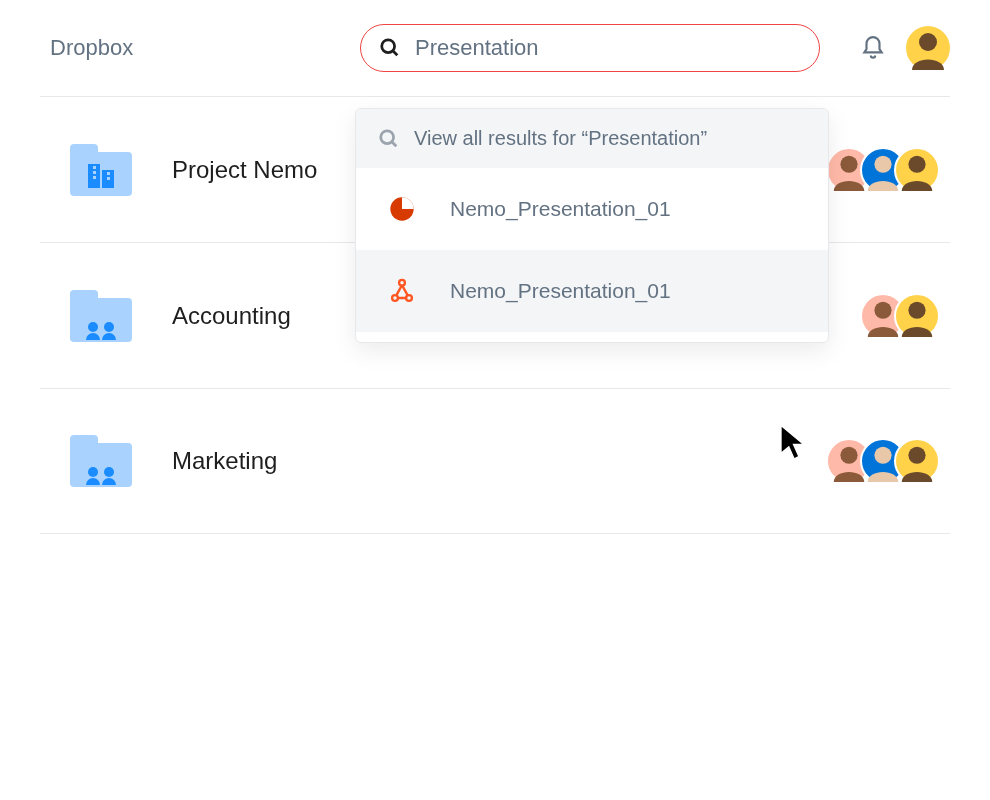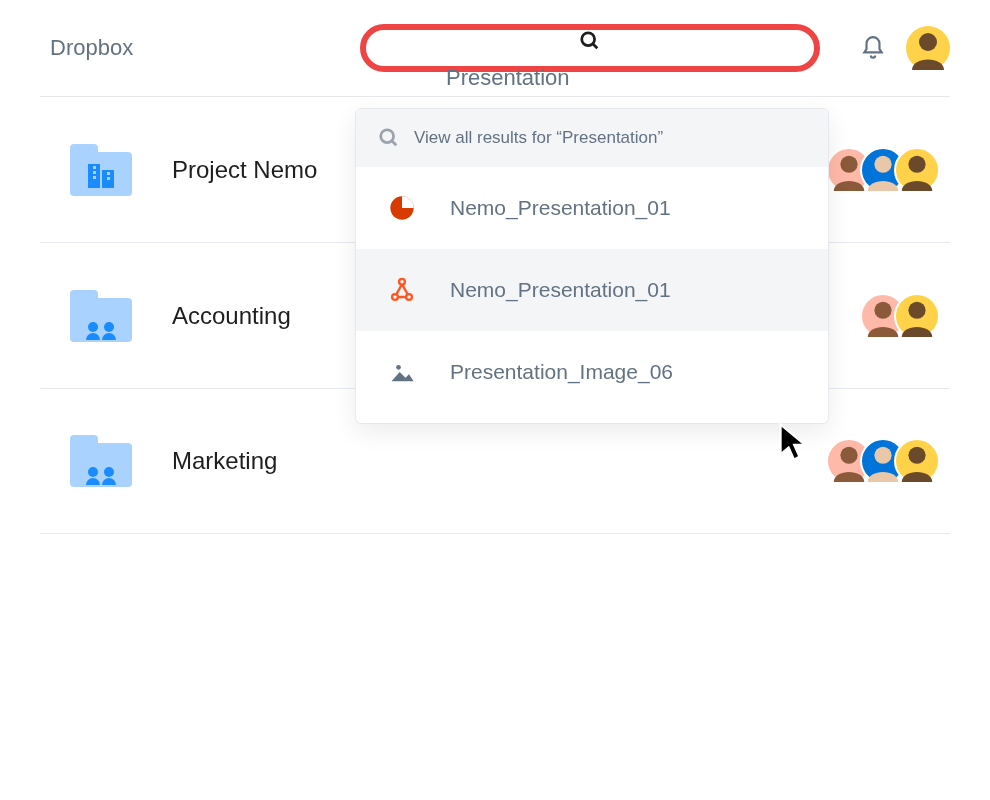--- a/index.html
+++ b/index.html
@@ -28,25 +28,24 @@
     font-weight: 400;
     width: 300px;
   }
   .search-wrap {
     flex: 0 0 460px;
   }
   .search-bar {
     display: flex;
     align-items: center;
     height: 48px;
-    border: 6px solid #ef4444;
+    border: 1px solid #ef4444;
     border-radius: 24px;
-    padding: 0 18px;
+    padding: 12px 18px;
     gap: 12px;
-    flex-direction: column;
   }
   .search-bar svg { flex: 0 0 auto; }
   .search-input {
     border: none;
     outline: none;
     font-size: 22px;
     color: #637282;
     flex: 1;
     background: transparent;
   }
@@ -128,21 +127,21 @@
     z-index: 10;
     padding-bottom: 10px;
   }
   .dropdown-header {
     display: flex;
     align-items: center;
     gap: 14px;
     padding: 18px 22px;
     background: #f4f5f7;
     border-radius: 6px 6px 0 0;
-    font-size: 17px;
+    font-size: 20px;
     color: #637282;
   }
   .dropdown-item {
     display: flex;
     align-items: center;
     gap: 28px;
     padding: 0 26px;
     height: 82px;
     font-size: 21px;
     color: #637282;
@@ -372,28 +371,19 @@
       <svg width="28" height="28" viewBox="0 0 24 24" fill="none" stroke="#ff5722" stroke-width="2">
         <circle cx="6" cy="18" r="2.5"></circle>
           <circle cx="18" cy="18" r="2.5"></circle>
           <circle cx="12" cy="5" r="2.5"></circle>
         <path d="M12 7 L7 16 M12 7 L17 16 M8 18 L16 18"></path>
       </svg>
     </div>
     <span>Nemo_Presentation_01</span>
   </div>
 
-  <div class="dropdown-item">
-    <div class="dd-icon">
-      <svg width="28" height="28" viewBox="0 0 24 24" fill="#637282">
-        <circle cx="9" cy="8" r="2"></circle>
-        <path d="M3 20 L10 12 L15 17 L18 14 L22 20 Z"></path>
-      </svg>
-    </div>
-    <span>Presentation_Image_06</span>
-  </div>
 </div>
 
 <div class="cursor">
   <svg width="32" height="40" viewBox="0 0 24 30">
     <path d="M2 2 L2 24 L8 19 L12 28 L16 26 L12 17 L20 17 Z" fill="#000" stroke="#fff" stroke-width="1.5"></path>
   </svg>
 </div>
 
 </body></html>

